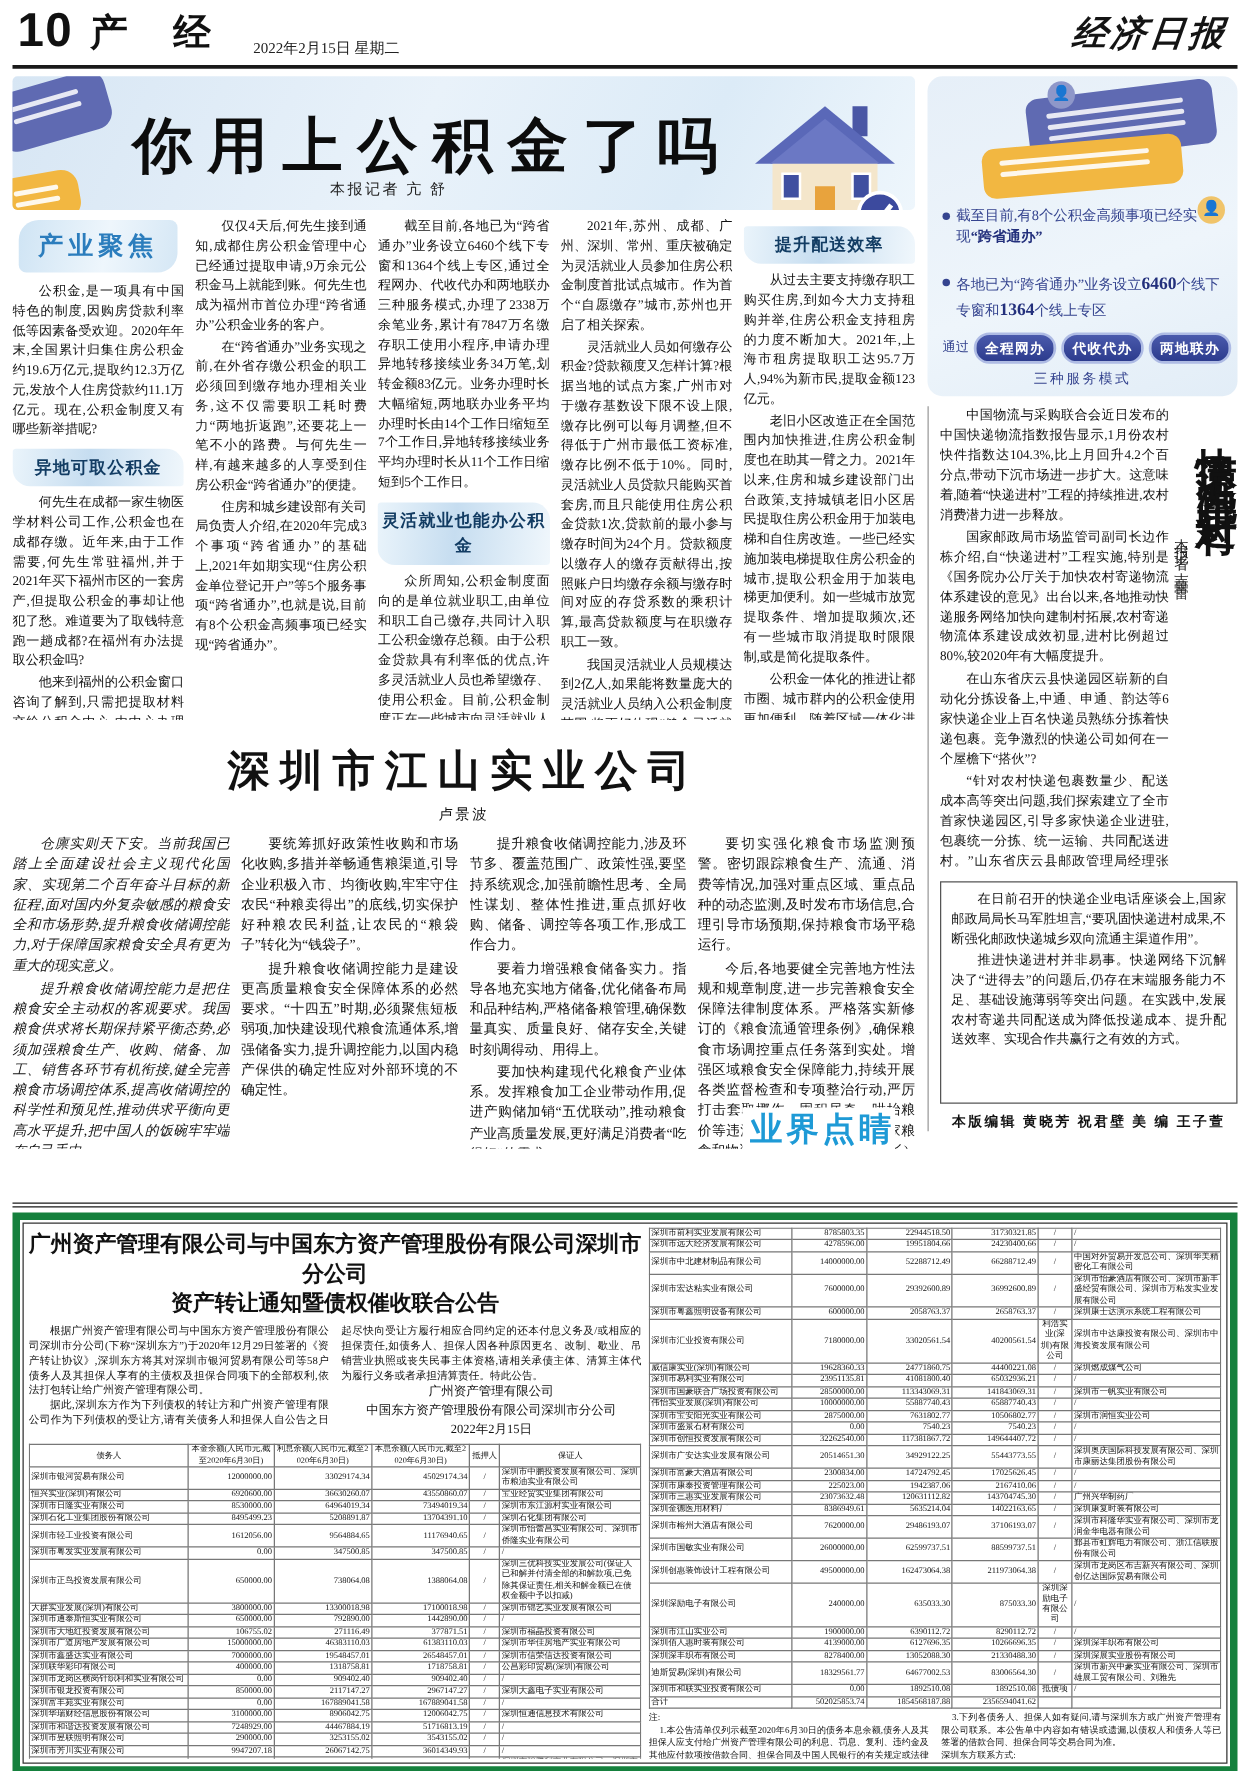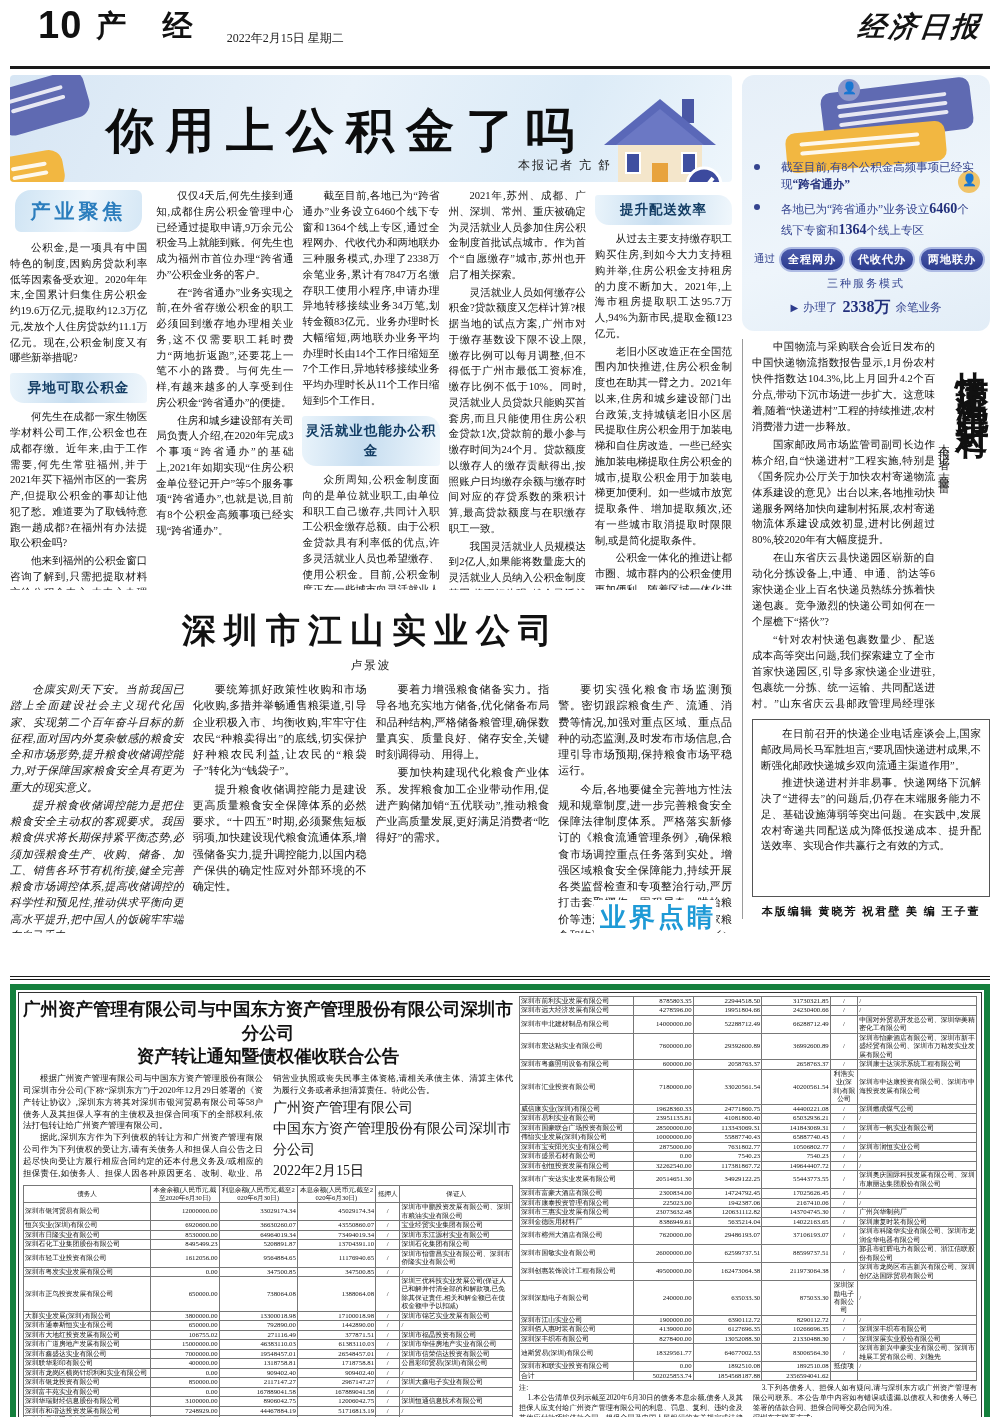--- a/index.html
+++ b/index.html
@@ -2,21 +2,21 @@
 <html><head>
 <meta charset="utf-8">
 <style>
   * { margin:0; padding:0; box-sizing:border-box; }
   html,body { width:1000px; }
   body { width:1000px; height:1417px; overflow:hidden; background:#fff; color:#111;
          font-family:"Liberation Serif","DejaVu Serif",serif; }
   .page { position:relative; width:1000px; height:1417px; overflow:hidden; }
 
   
-  .masthead { position:relative; height:66px; padding:4px 14px 0;margin-left:24px; }
+  .masthead { position:relative; height:52px; padding:4px 14px 0; }
   .pgnum { font-family:"Liberation Sans","DejaVu Sans",sans-serif; font-weight:bold;
            font-size:38px; letter-spacing:1px; vertical-align:bottom; }
   .pgsec { font-family:"Liberation Sans","DejaVu Sans",sans-serif; font-weight:bold;
            font-size:30px; letter-spacing:14px; margin-left:10px; vertical-align:bottom; }
   .pgdate { font-size:12px; margin-left:16px; color:#222; vertical-align:baseline; }
   .pglogo { position:absolute; right:18px; top:8px; font-size:28px; font-weight:bold;
             font-style:italic; letter-spacing:3px; transform:skewX(-6deg); color:#141414; }
   .rule-thick { border-top:3px solid #1a1a1a; margin:0 10px; }
 
   
@@ -29,21 +29,21 @@
             background:linear-gradient(115deg,#d7e6f4 0%,#e9f2fa 45%,#dcebf7 75%,#eef6fc 100%); }
   .bub { position:absolute; border-radius:14px; }
   .bub1 { left:-14px; top:4px; width:92px; height:48px; background:#5f6ab2; transform:rotate(-16deg); }
   .bub1::after { content:""; position:absolute; left:14px; top:12px; width:56px; height:4px;
                  background:#fff; border-radius:2px; box-shadow:0 10px 0 #fff; opacity:.85; }
   .bub2 { left:-10px; top:78px; width:64px; height:40px; background:#f2b741; transform:rotate(-10deg); }
   .bub2::after { content:""; position:absolute; left:12px; top:11px; width:36px; height:4px;
                  background:#fff; border-radius:2px; box-shadow:0 9px 0 #fff; opacity:.9; }
   .lead-headline { position:absolute; left:96px; top:24px; font-family:"Liberation Sans","DejaVu Sans",sans-serif;
                    font-size:48px; font-weight:bold; letter-spacing:12px; color:#0c0c0c; }
-  .lead-byline { position:absolute; left:0; right:120px; bottom:8px; text-align:right;
+  .lead-byline { position:absolute; left:0; right:120px; bottom:8px; text-align:center;
                  font-size:12px; letter-spacing:2px; color:#222; }
   .house { position:absolute; right:4px; top:10px; }
 
   
   .cols { display:flex; gap:9px; text-align:justify; }
   .art1 { margin-top:6px; height:402px; overflow:hidden; font-size:10.5px; line-height:1.5; }
   .art1 .col { flex:1; min-width:0; overflow:hidden; }
   .cols p { text-indent:2em; margin-bottom:2px; }
   .kicker { margin:2px auto 8px; width:92%; text-align:center; padding:6px 0;
             font-family:"Liberation Sans","DejaVu Sans",sans-serif; font-weight:bold; font-size:20px;
@@ -73,21 +73,21 @@
   .ig-bub1::after { content:""; position:absolute; left:16px; top:13px; width:110px; height:4px; background:#fff;
                     opacity:.85; border-radius:2px; box-shadow:0 9px 0 #fff,0 18px 0 #fff; }
   .ig-bub2 { right:44px; top:52px; width:160px; height:40px; background:#f2b741; transform:rotate(-5deg); }
   .ig-bub2::after { content:""; position:absolute; left:14px; top:10px; width:120px; height:4px; background:#fff;
                     opacity:.9; border-radius:2px; box-shadow:0 9px 0 #fff; }
   .ig-avatar { position:absolute; width:22px; height:22px; border-radius:50%; background:#8e97c9; }
   .ig-avatar::after { content:"👤"; font-size:12px; position:absolute; left:4px; top:2px; }
   .ig-av1 { left:96px; top:4px; }
   .ig-av2 { right:10px; top:96px; background:#f0c46a; }
   .ig-bullets { list-style:none; position:relative; z-index:2; }
-  .ig-bullets li { display:flex; gap:21px; font-size:11.5px; line-height:1.45; color:#35448f; margin-bottom:7px; }
+  .ig-bullets li { display:flex; gap:5px; font-size:11.5px; line-height:1.45; color:#35448f; margin-bottom:7px;margin-top:20px; }
   .ig-dot { flex:0 0 auto; width:6px; height:6px; border-radius:50%; background:#35448f; margin-top:5px; }
   .ig-bold { font-weight:bold; color:#23307c; }
   .ig-num { font-weight:bold; font-size:14px; color:#23307c; }
   .ig-pills { position:relative; z-index:2; display:flex; align-items:center; gap:4px; margin:6px 0 4px; }
   .ig-via { font-size:10.5px; color:#35448f; flex:0 0 auto; }
   .pill { flex:0 0 auto; padding:3px 7px; border-radius:999px; font-size:11px; font-weight:bold; color:#fff;
           background:linear-gradient(180deg,#4a5aac 0%,#2c3b8d 100%); border:2px solid #aebbe4;
           font-family:"Liberation Sans","DejaVu Sans",sans-serif; letter-spacing:1px; }
   .ig-modes { text-align:center; font-size:11px; color:#35448f; margin:3px 0 6px; letter-spacing:2px; }
   .ig-result { display:flex; align-items:center; justify-content:center; gap:5px; font-size:11.5px; color:#35448f; }
@@ -111,21 +111,21 @@
 
   
   .announce { margin:4px 10px 0; height:449px; border:6px solid #15803d; padding:2px; overflow:hidden; }
   .ann-inner { border:1px solid #333; height:100%; display:flex; gap:6px; padding:3px 4px; overflow:hidden; }
   .ann-left { width:490px; flex:0 0 490px; overflow:hidden; }
   .ann-right { flex:1; min-width:0; overflow:hidden; }
   .ann-title { text-align:center; font-family:"Liberation Sans","DejaVu Sans",sans-serif;
                font-weight:bold; font-size:17.5px; line-height:1.35; margin:2px 0 4px; }
   .ann-intro { columns:2; column-gap:10px; font-size:8.5px; line-height:1.4; text-align:justify; margin-bottom:4px; }
   .ann-intro p { text-indent:2em; }
-  .signer { text-align:left; font-size:14px; line-height:1.5; }
+  .signer { text-align:center; font-size:10px; line-height:1.5; }
   table.ann-table { width:100%; border-collapse:collapse; table-layout:fixed; font-size:6.8px; line-height:1.25; }
   .ann-table th, .ann-table td { border:1px solid #777; padding:0 1px; overflow:hidden; word-break:break-all; }
   .ann-table th { font-weight:normal; text-align:center; font-size:6.6px; }
   .ann-table td:nth-child(2), .ann-table td:nth-child(3), .ann-table td:nth-child(4) { text-align:right; }
   .ann-table td:nth-child(5) { text-align:center; }
   .notes { margin-top:3px; columns:2; column-gap:10px; font-size:7.2px; line-height:1.38; text-align:justify; }
   .notes-label { display:block; }
   .note { text-indent:1.2em; }
   .contact { text-indent:0; }
 </style>
@@ -229,20 +229,21 @@
           <div class="col">
             <div>
 
             <p>要统筹抓好政策性收购和市场化收购,多措并举畅通售粮渠道,引导企业积极入市、均衡收购,牢牢守住农民“种粮卖得出”的底线,切实保护好种粮农民利益,让农民的“粮袋子”转化为“钱袋子”。</p>
                 <p>提升粮食收储调控能力是建设更高质量粮食安全保障体系的必然要求。“十四五”时期,必须聚焦短板弱项,加快建设现代粮食流通体系,增强储备实力,提升调控能力,以国内稳产保供的确定性应对外部环境的不确定性。</p>
               </div>
           </div>
           <div class="col">
             <div>
 
+            <p>提升粮食收储调控能力,涉及环节多、覆盖范围广、政策性强,要坚持系统观念,加强前瞻性思考、全局性谋划、整体性推进,重点抓好收购、储备、调控等各项工作,形成工作合力。</p>
                 <p>要着力增强粮食储备实力。指导各地充实地方储备,优化储备布局和品种结构,严格储备粮管理,确保数量真实、质量良好、储存安全,关键时刻调得动、用得上。</p>
                 <p>要加快构建现代化粮食产业体系。发挥粮食加工企业带动作用,促进产购储加销“五优联动”,推动粮食产业高质量发展,更好满足消费者“吃得好”的需求。</p>
               </div>
           </div>
           <div class="col">
             <div>
 
             <p>要切实强化粮食市场监测预警。密切跟踪粮食生产、流通、消费等情况,加强对重点区域、重点品种的动态监测,及时发布市场信息,合理引导市场预期,保持粮食市场平稳运行。</p>
                 <p>今后,各地要健全完善地方性法规和规章制度,进一步完善粮食安全保障法律制度体系。严格落实新修订的《粮食流通管理条例》,确保粮食市场调控重点任务落到实处。增强区域粮食安全保障能力,持续开展各类监督检查和专项整治行动,严厉打击套取挪作、囤积居奇、哄抬粮价等违法违规行为。(作者系国家粮食和物资储备局党组成员、副局长)</p>
               </div>

